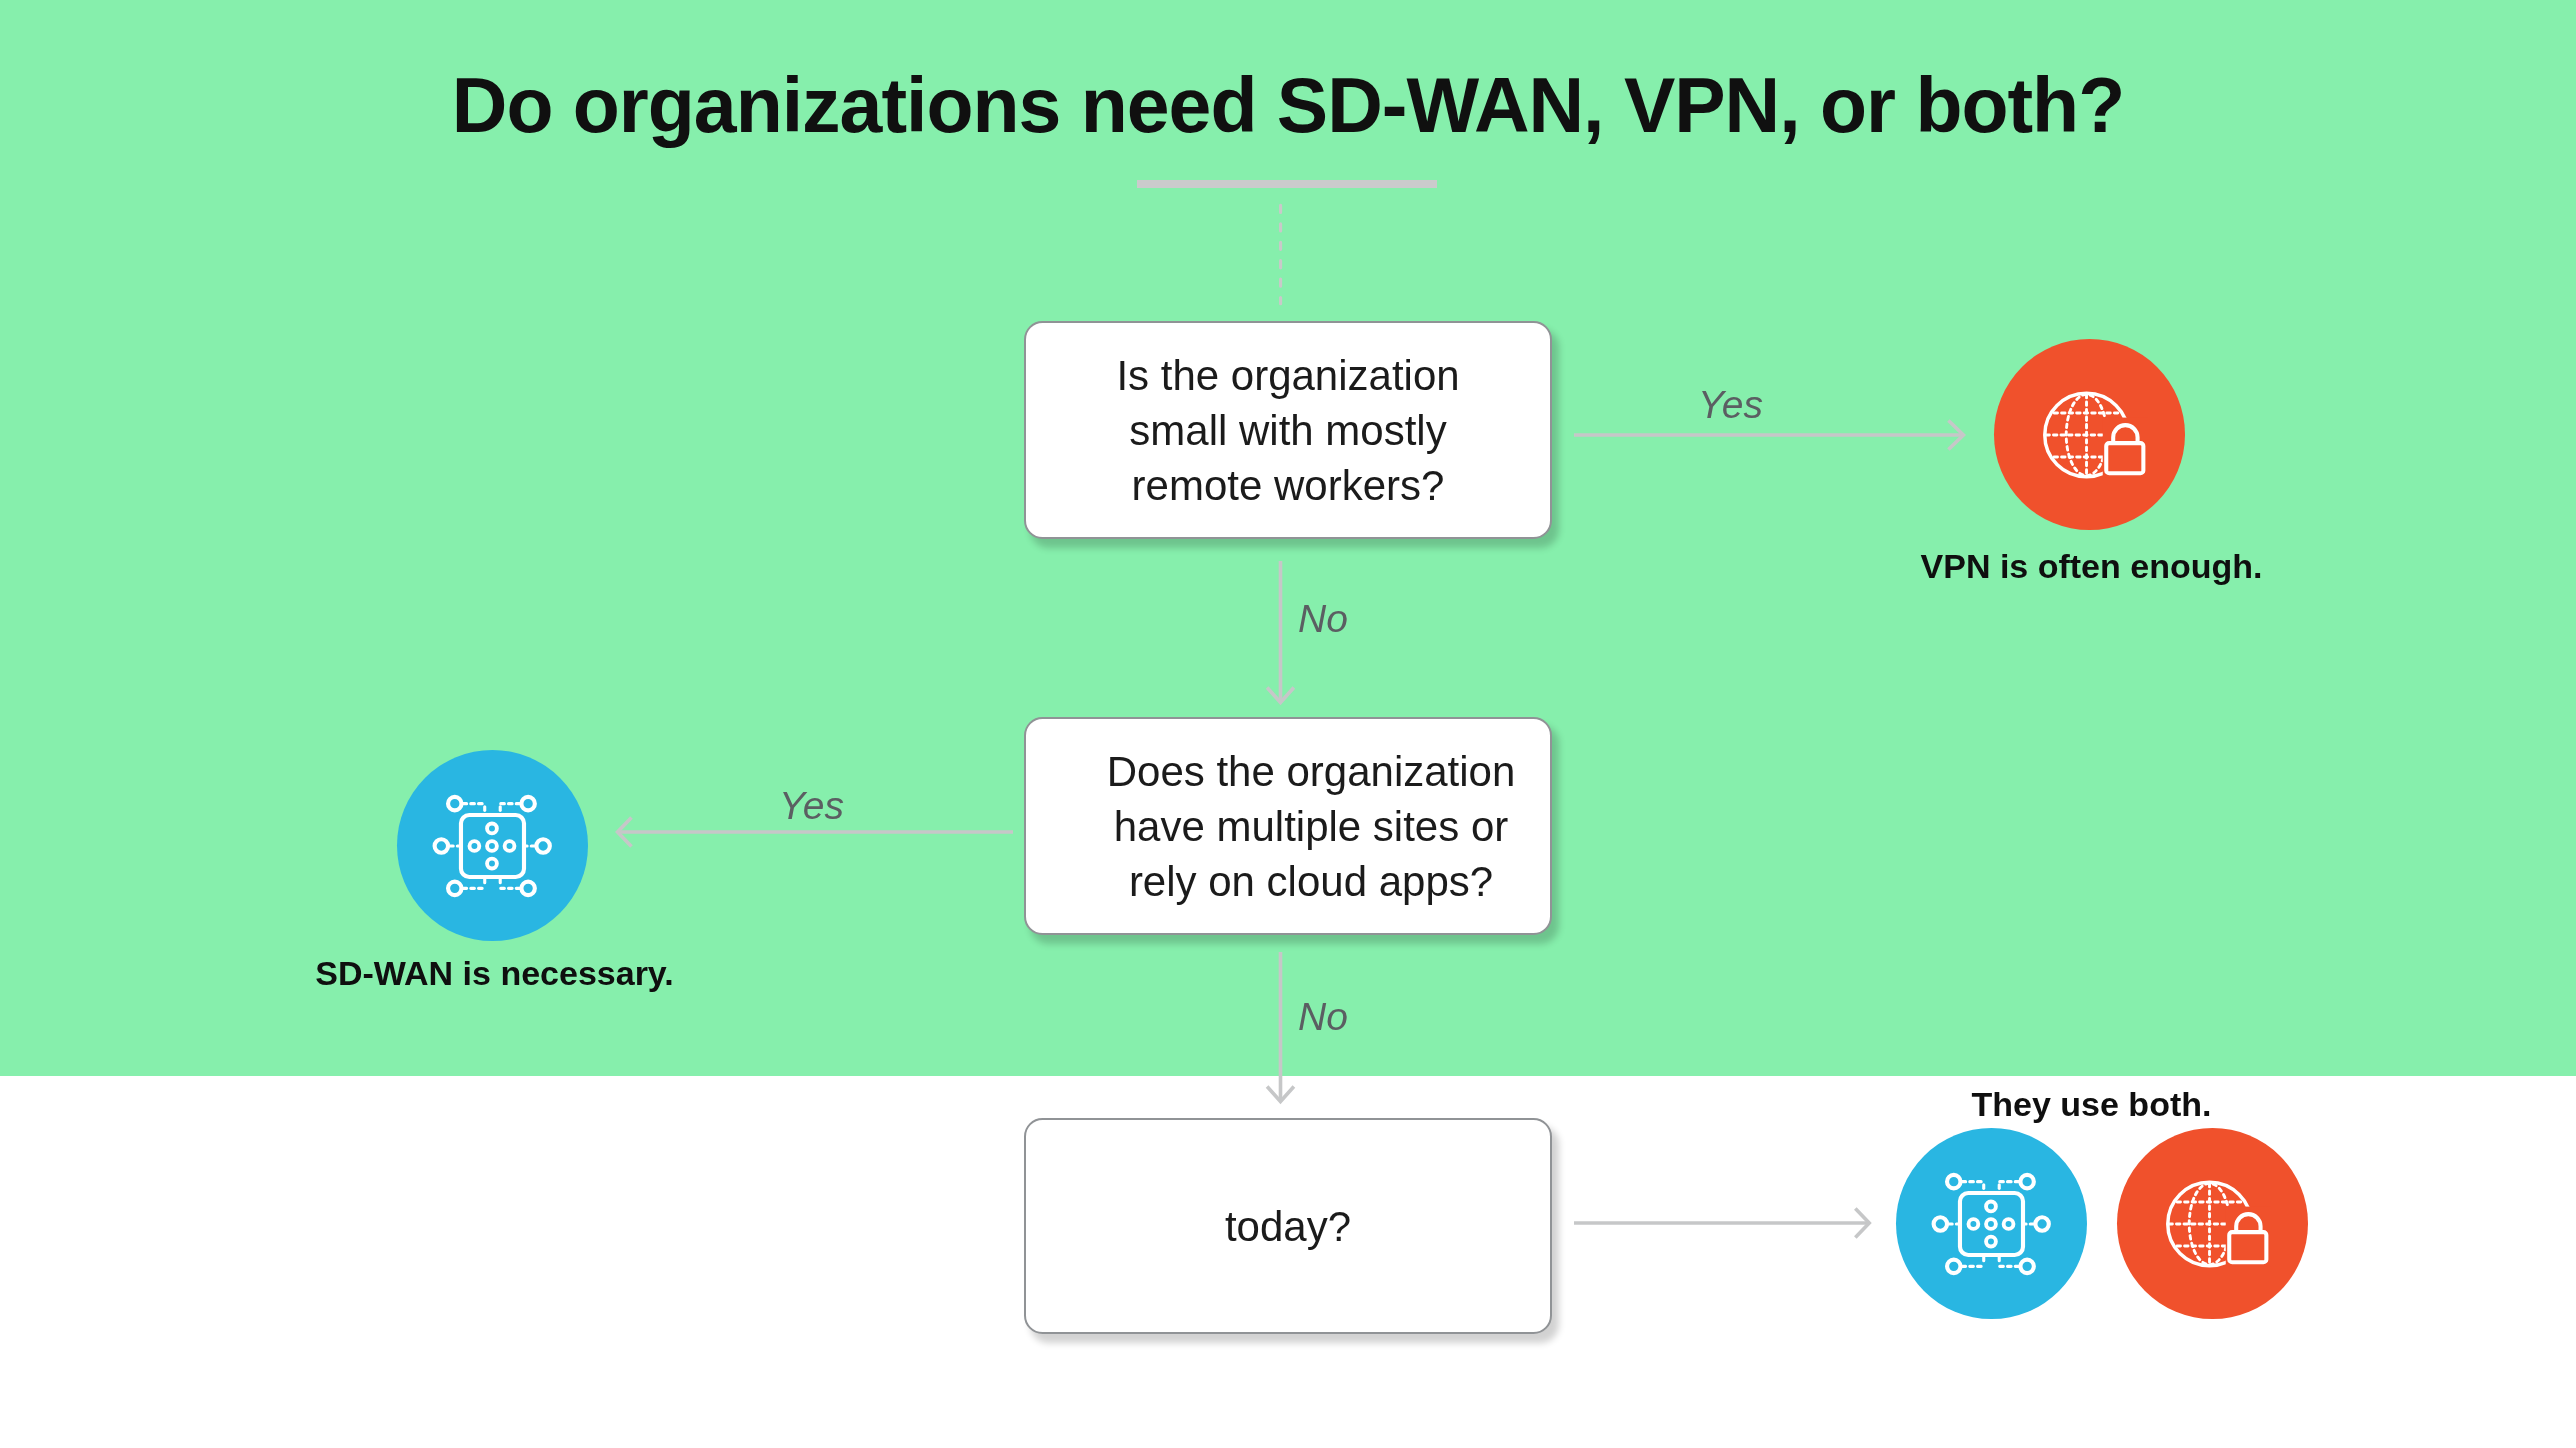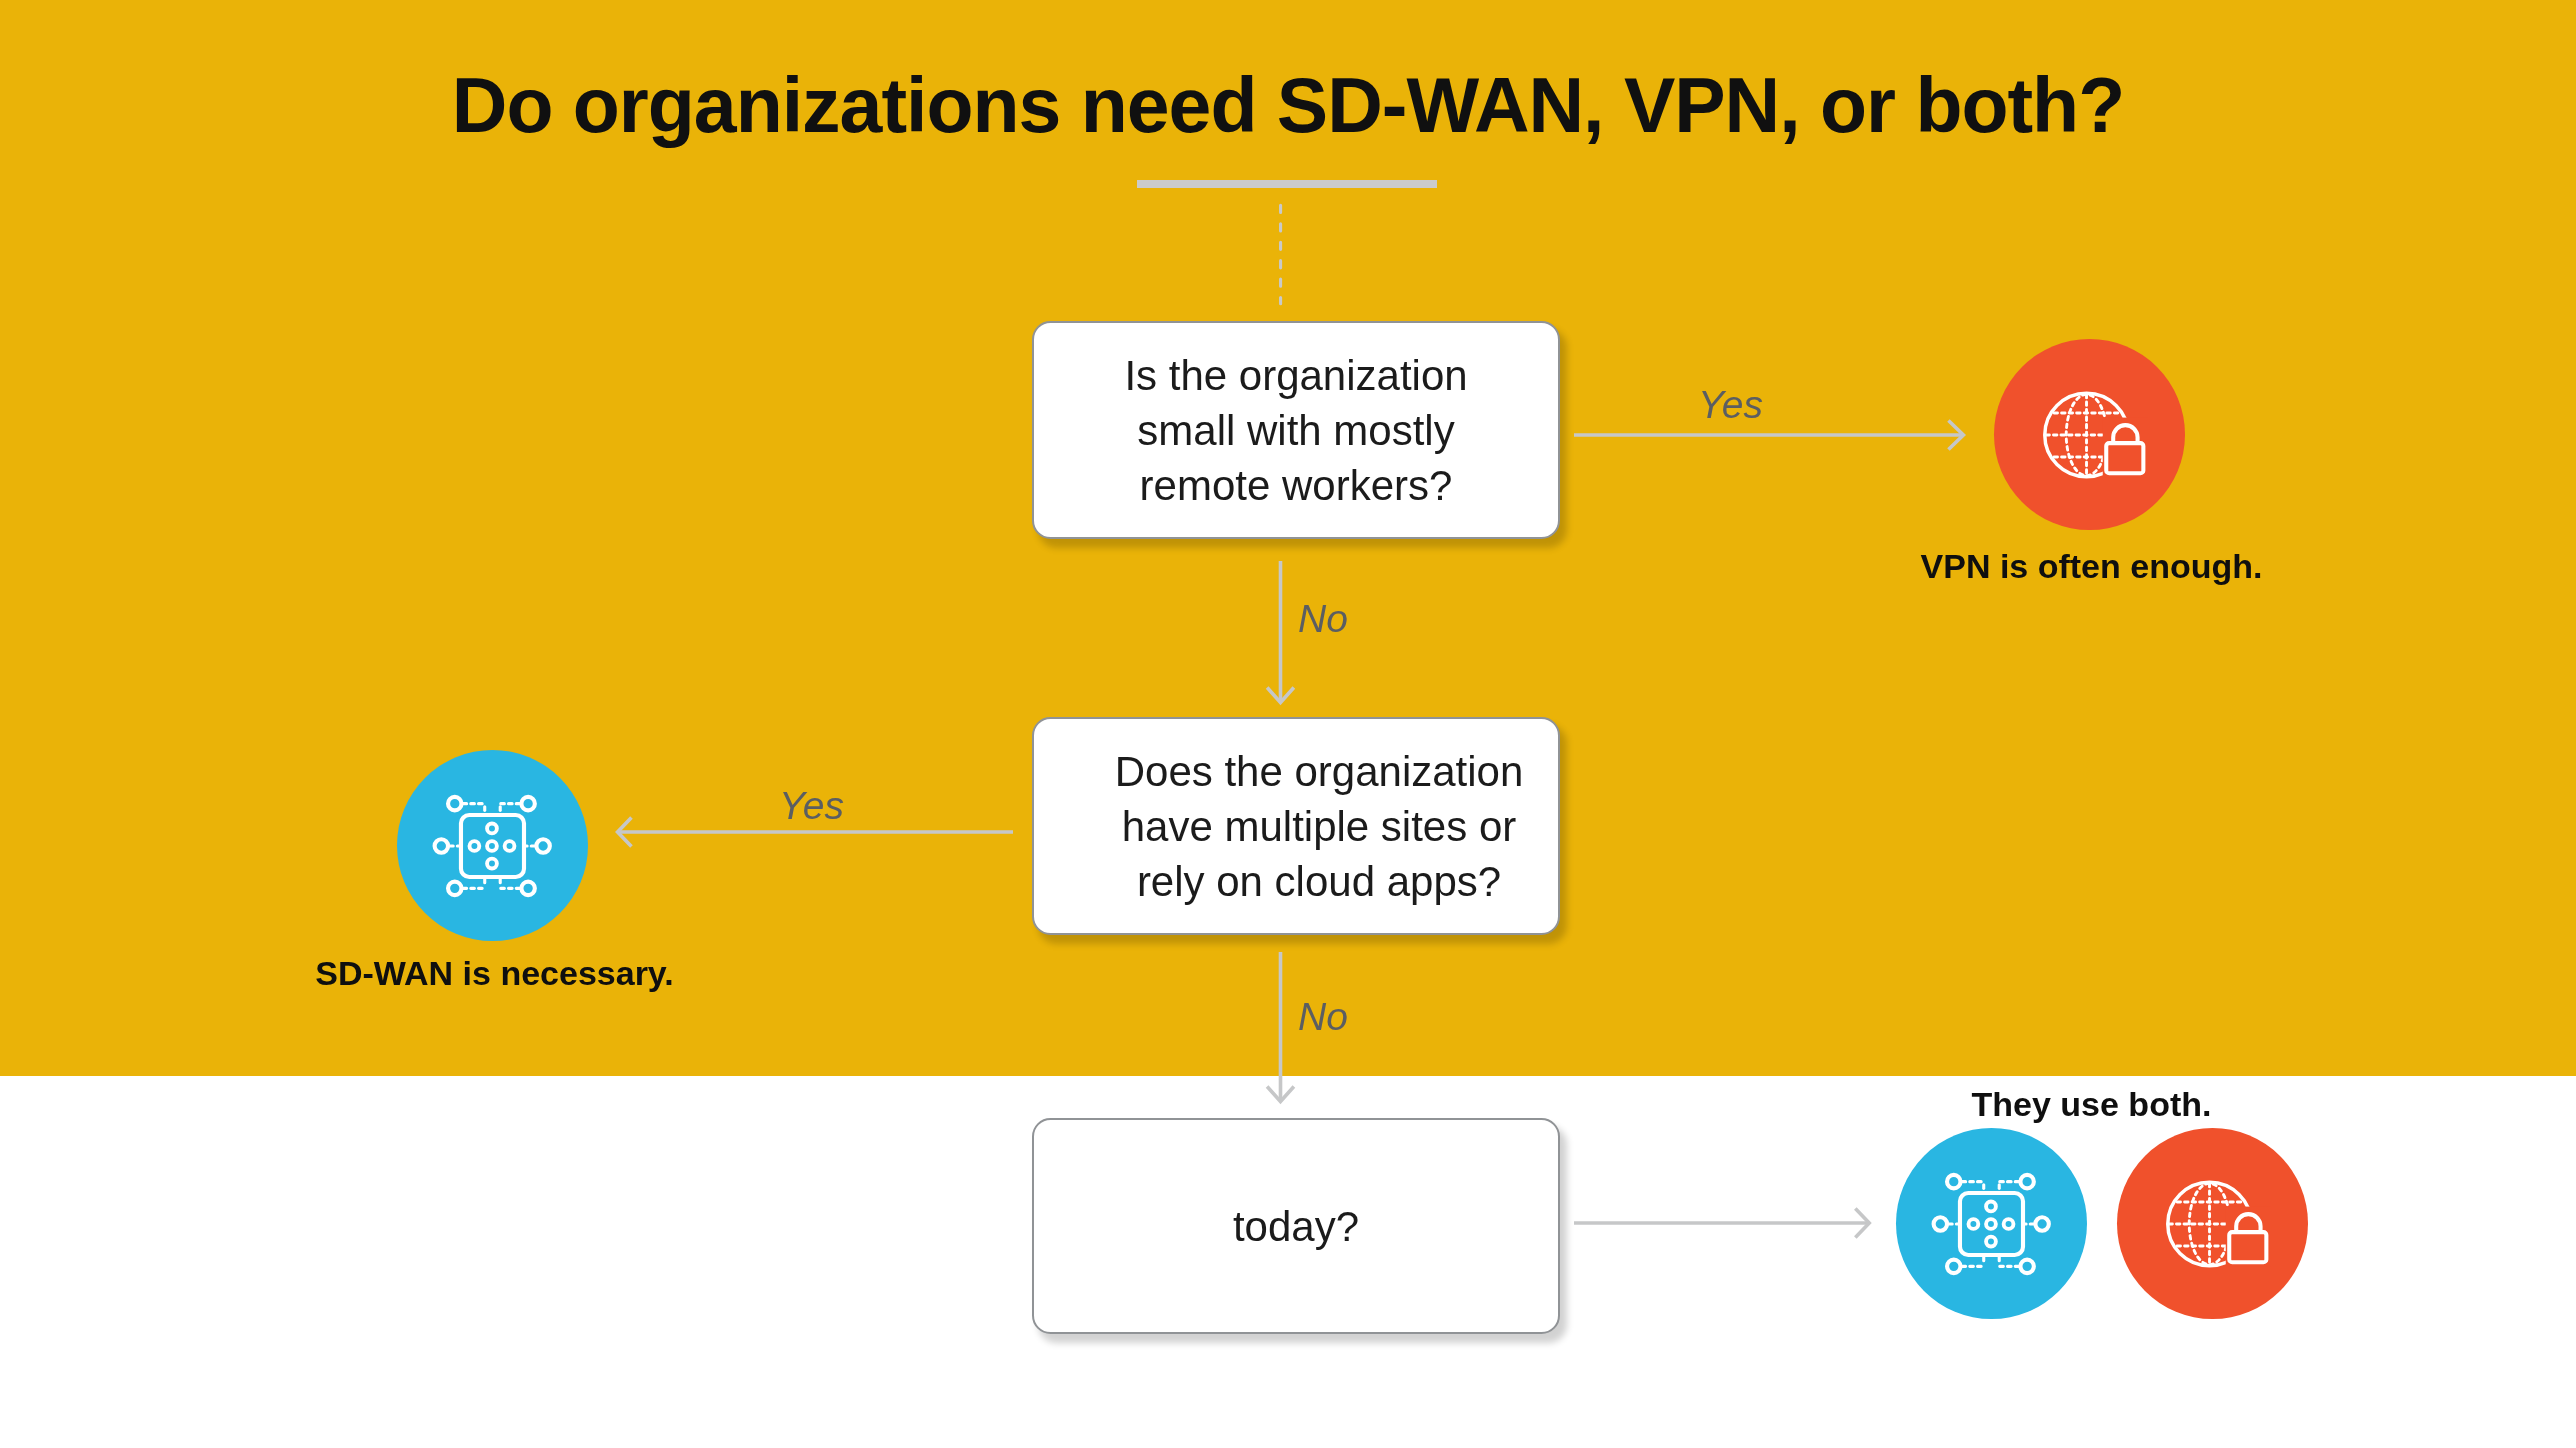--- a/index.html
+++ b/index.html
@@ -8,21 +8,21 @@
     background: #ffffff;
     width: 2576px;
     height: 1449px;
     font-family: "Liberation Sans", sans-serif;
     overflow: hidden;
   }
   .canvas {
     position: relative;
     width: 2576px;
     height: 1076px;
-    background: #eab308;
+    background: #86efac;
   }
   .abs { position: absolute; }
 
   .page-title {
     left: 0; top: 61px; width: 2576px;
     text-align: center;
     font-size: 77px;
     line-height: 88px;
     font-weight: 700;
     letter-spacing: -1px;
@@ -39,21 +39,20 @@
     width: 528px; height: 218px;
     box-sizing: border-box;
     background: #ffffff;
     border: 2.1px solid #909396;
     border-radius: 18.5px;
     box-shadow: 6.7px 8.2px 7.2px rgba(0,0,0,0.18);
     display: flex;
     flex-direction: column;
     align-items: center;
     justify-content: center;
-    margin-left: 8px;
   }
   .qline {
     font-size: 42px;
     line-height: 55px;
     color: #1B1B1B;
     text-align: center;
     white-space: nowrap;
   }
 
   .edge-label {

